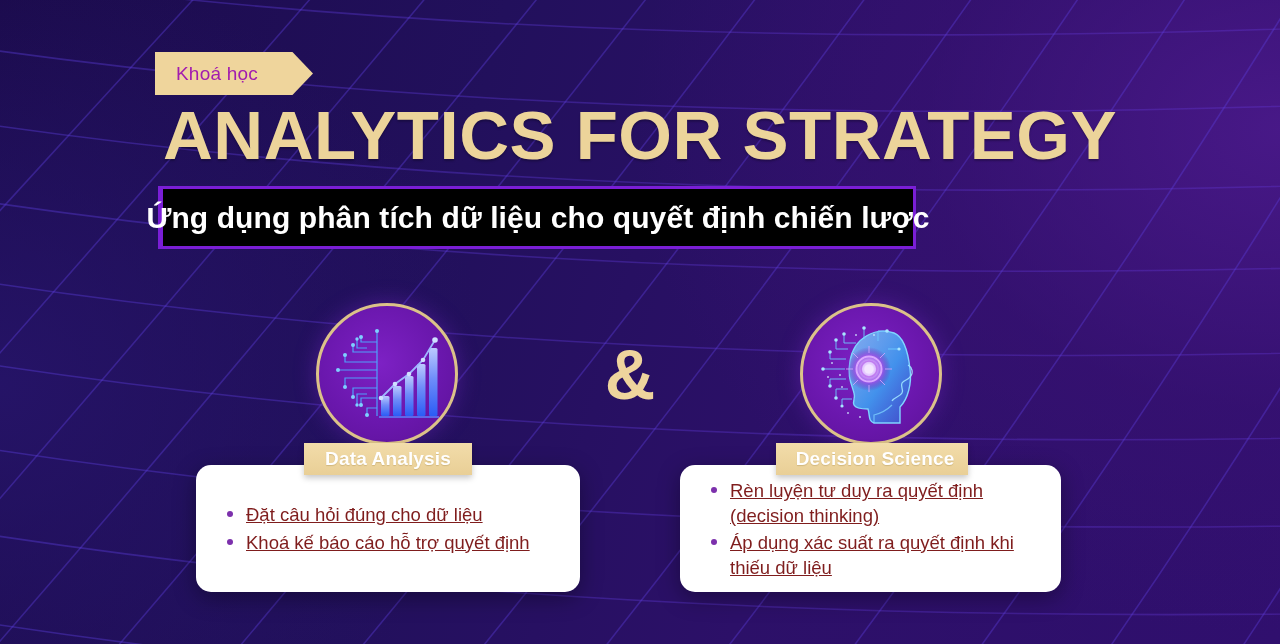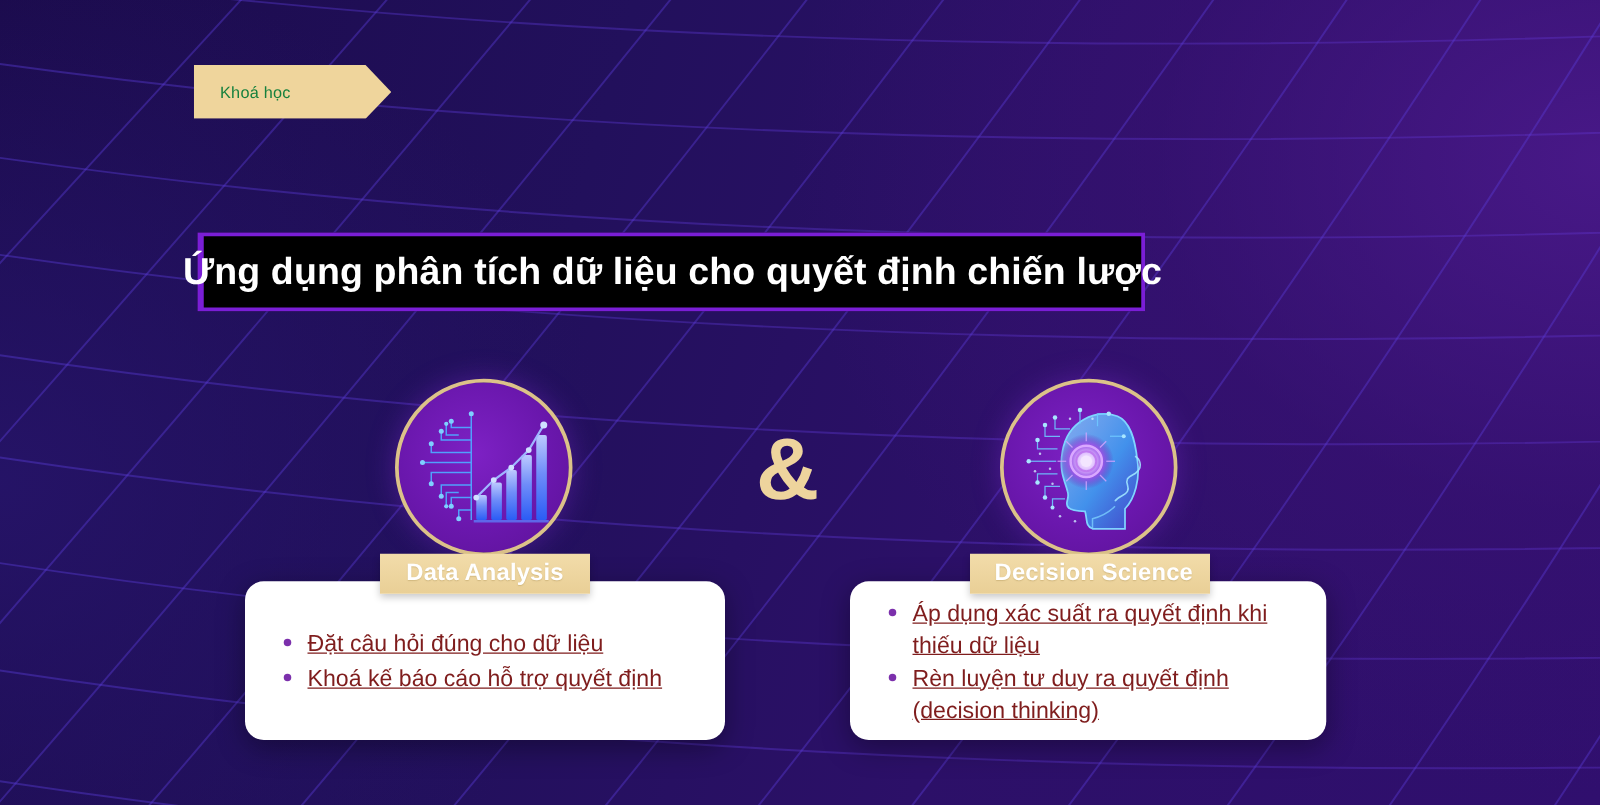--- a/index.html
+++ b/index.html
@@ -30,22 +30,22 @@
   
   .tag-banner {
     position:absolute; left:155px; top:52px;
     height:43px; width:158px;
     background:#efd59c;
     display:flex; align-items:center;
     padding-left:21px;
     clip-path: polygon(0 0, 87% 0, 100% 50%, 87% 100%, 0 100%);
   }
   .tag-banner .tag-text {
-    color:#15803d;
-    font-size:13px;
+    color:#a21caf;
+    font-size:19px;
     font-weight:400;
     letter-spacing:0.2px;
     line-height:1;
     white-space:nowrap;
   }
 
   
   .main-title {
     position:absolute; left:163px; top:101px;
     width:960px;
@@ -202,20 +202,21 @@
         <path d="M 1126 766 Q 1378 414 1564 -70"></path>
         <path d="M 1232 766 Q 1476 414 1636 -70"></path>
       </g>
     </svg>
   </div>
 
   <div class="tag-banner">
     <span class="tag-text">Khoá học</span>
   </div>
 
+  <h1 class="main-title">ANALYTICS FOR STRATEGY</h1>
 
   <div class="subtitle-bar">
     <span class="subtitle-text">Ứng dụng phân tích dữ liệu cho quyết định chiến lược</span>
   </div>
 
   <div class="amp">&amp;</div>
 
   <div class="icon-circle" id="circle-left">
     <svg width="112" height="100" viewBox="0 0 112 100" xmlns="http://www.w3.org/2000/svg">
       <defs>
@@ -363,18 +364,18 @@
       <li>Khoá kế báo cáo hỗ trợ quyết định</li>
     </ul>
   </div>
 
   <div class="label-tab" id="tab-right">
     <span class="tab-label">Decision Science</span>
   </div>
 
   <div class="info-card" id="card-right">
     <ul class="bullet-list">
+      <li>Rèn luyện tư duy ra quyết định (decision thinking)</li>
       <li>Áp dụng xác suất ra quyết định khi thiếu dữ liệu</li>
-      <li>Rèn luyện tư duy ra quyết định (decision thinking)</li>
     </ul>
   </div>
 
 </div>
 
 </body></html>

